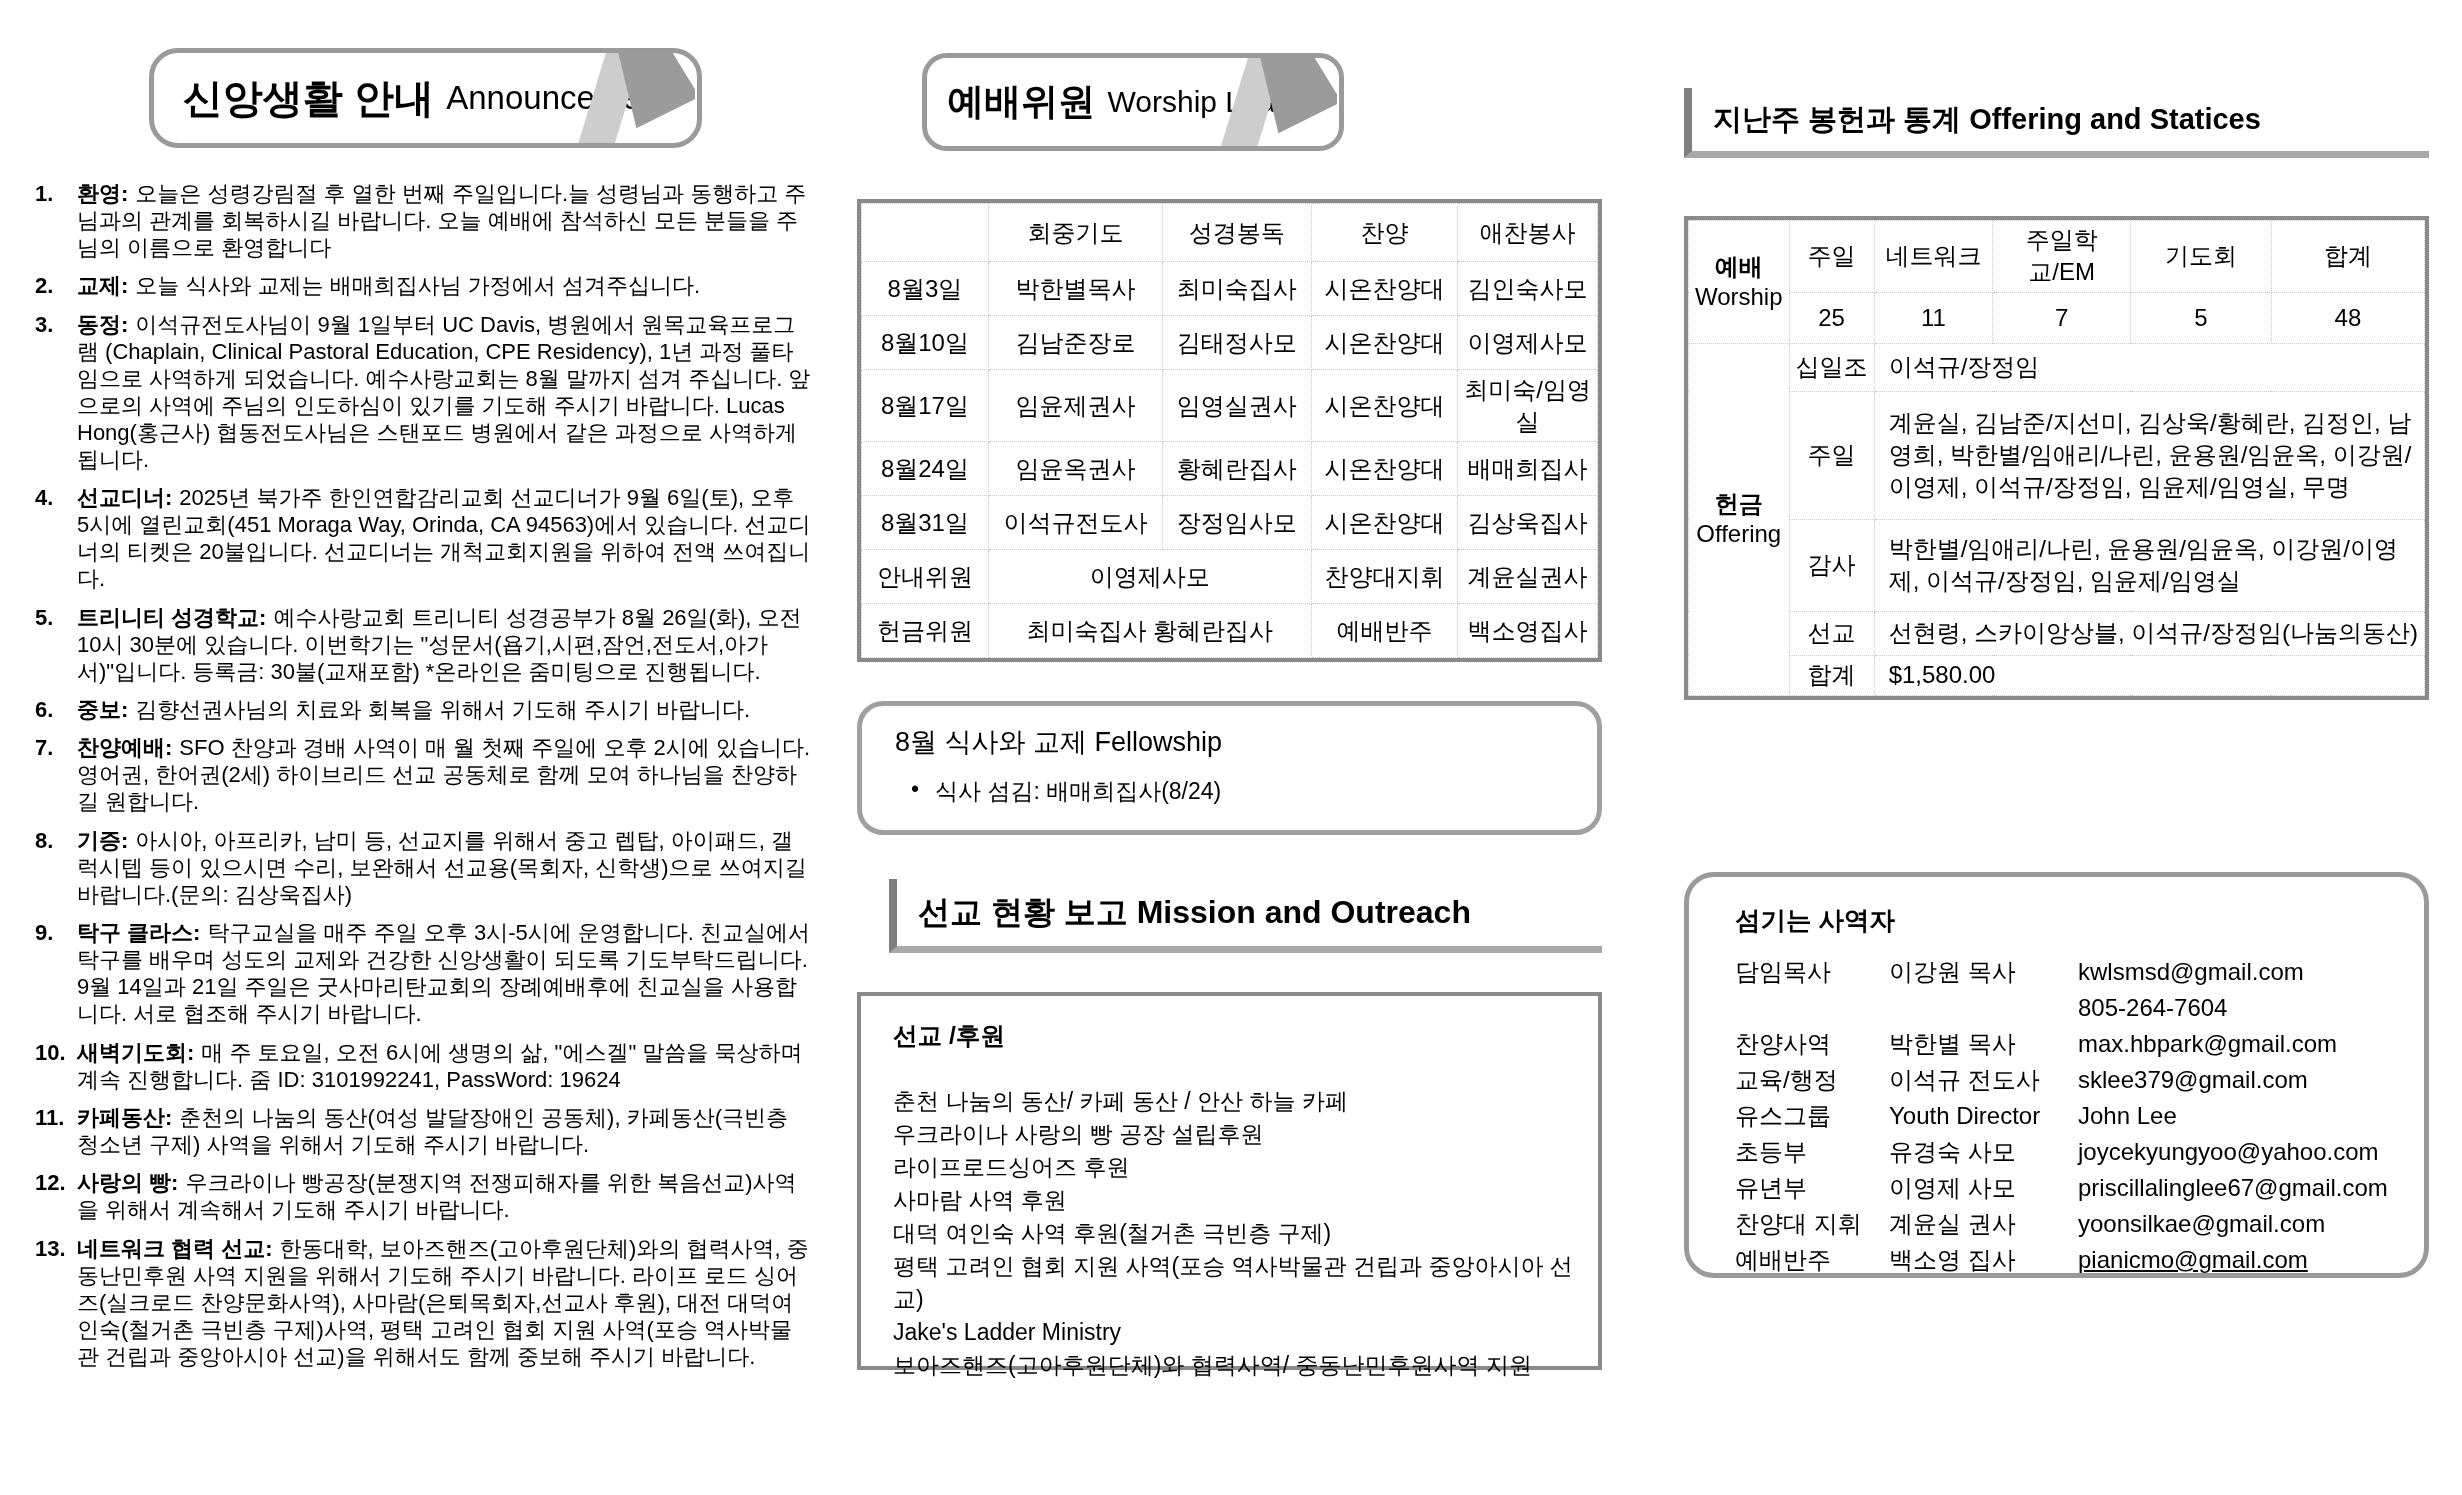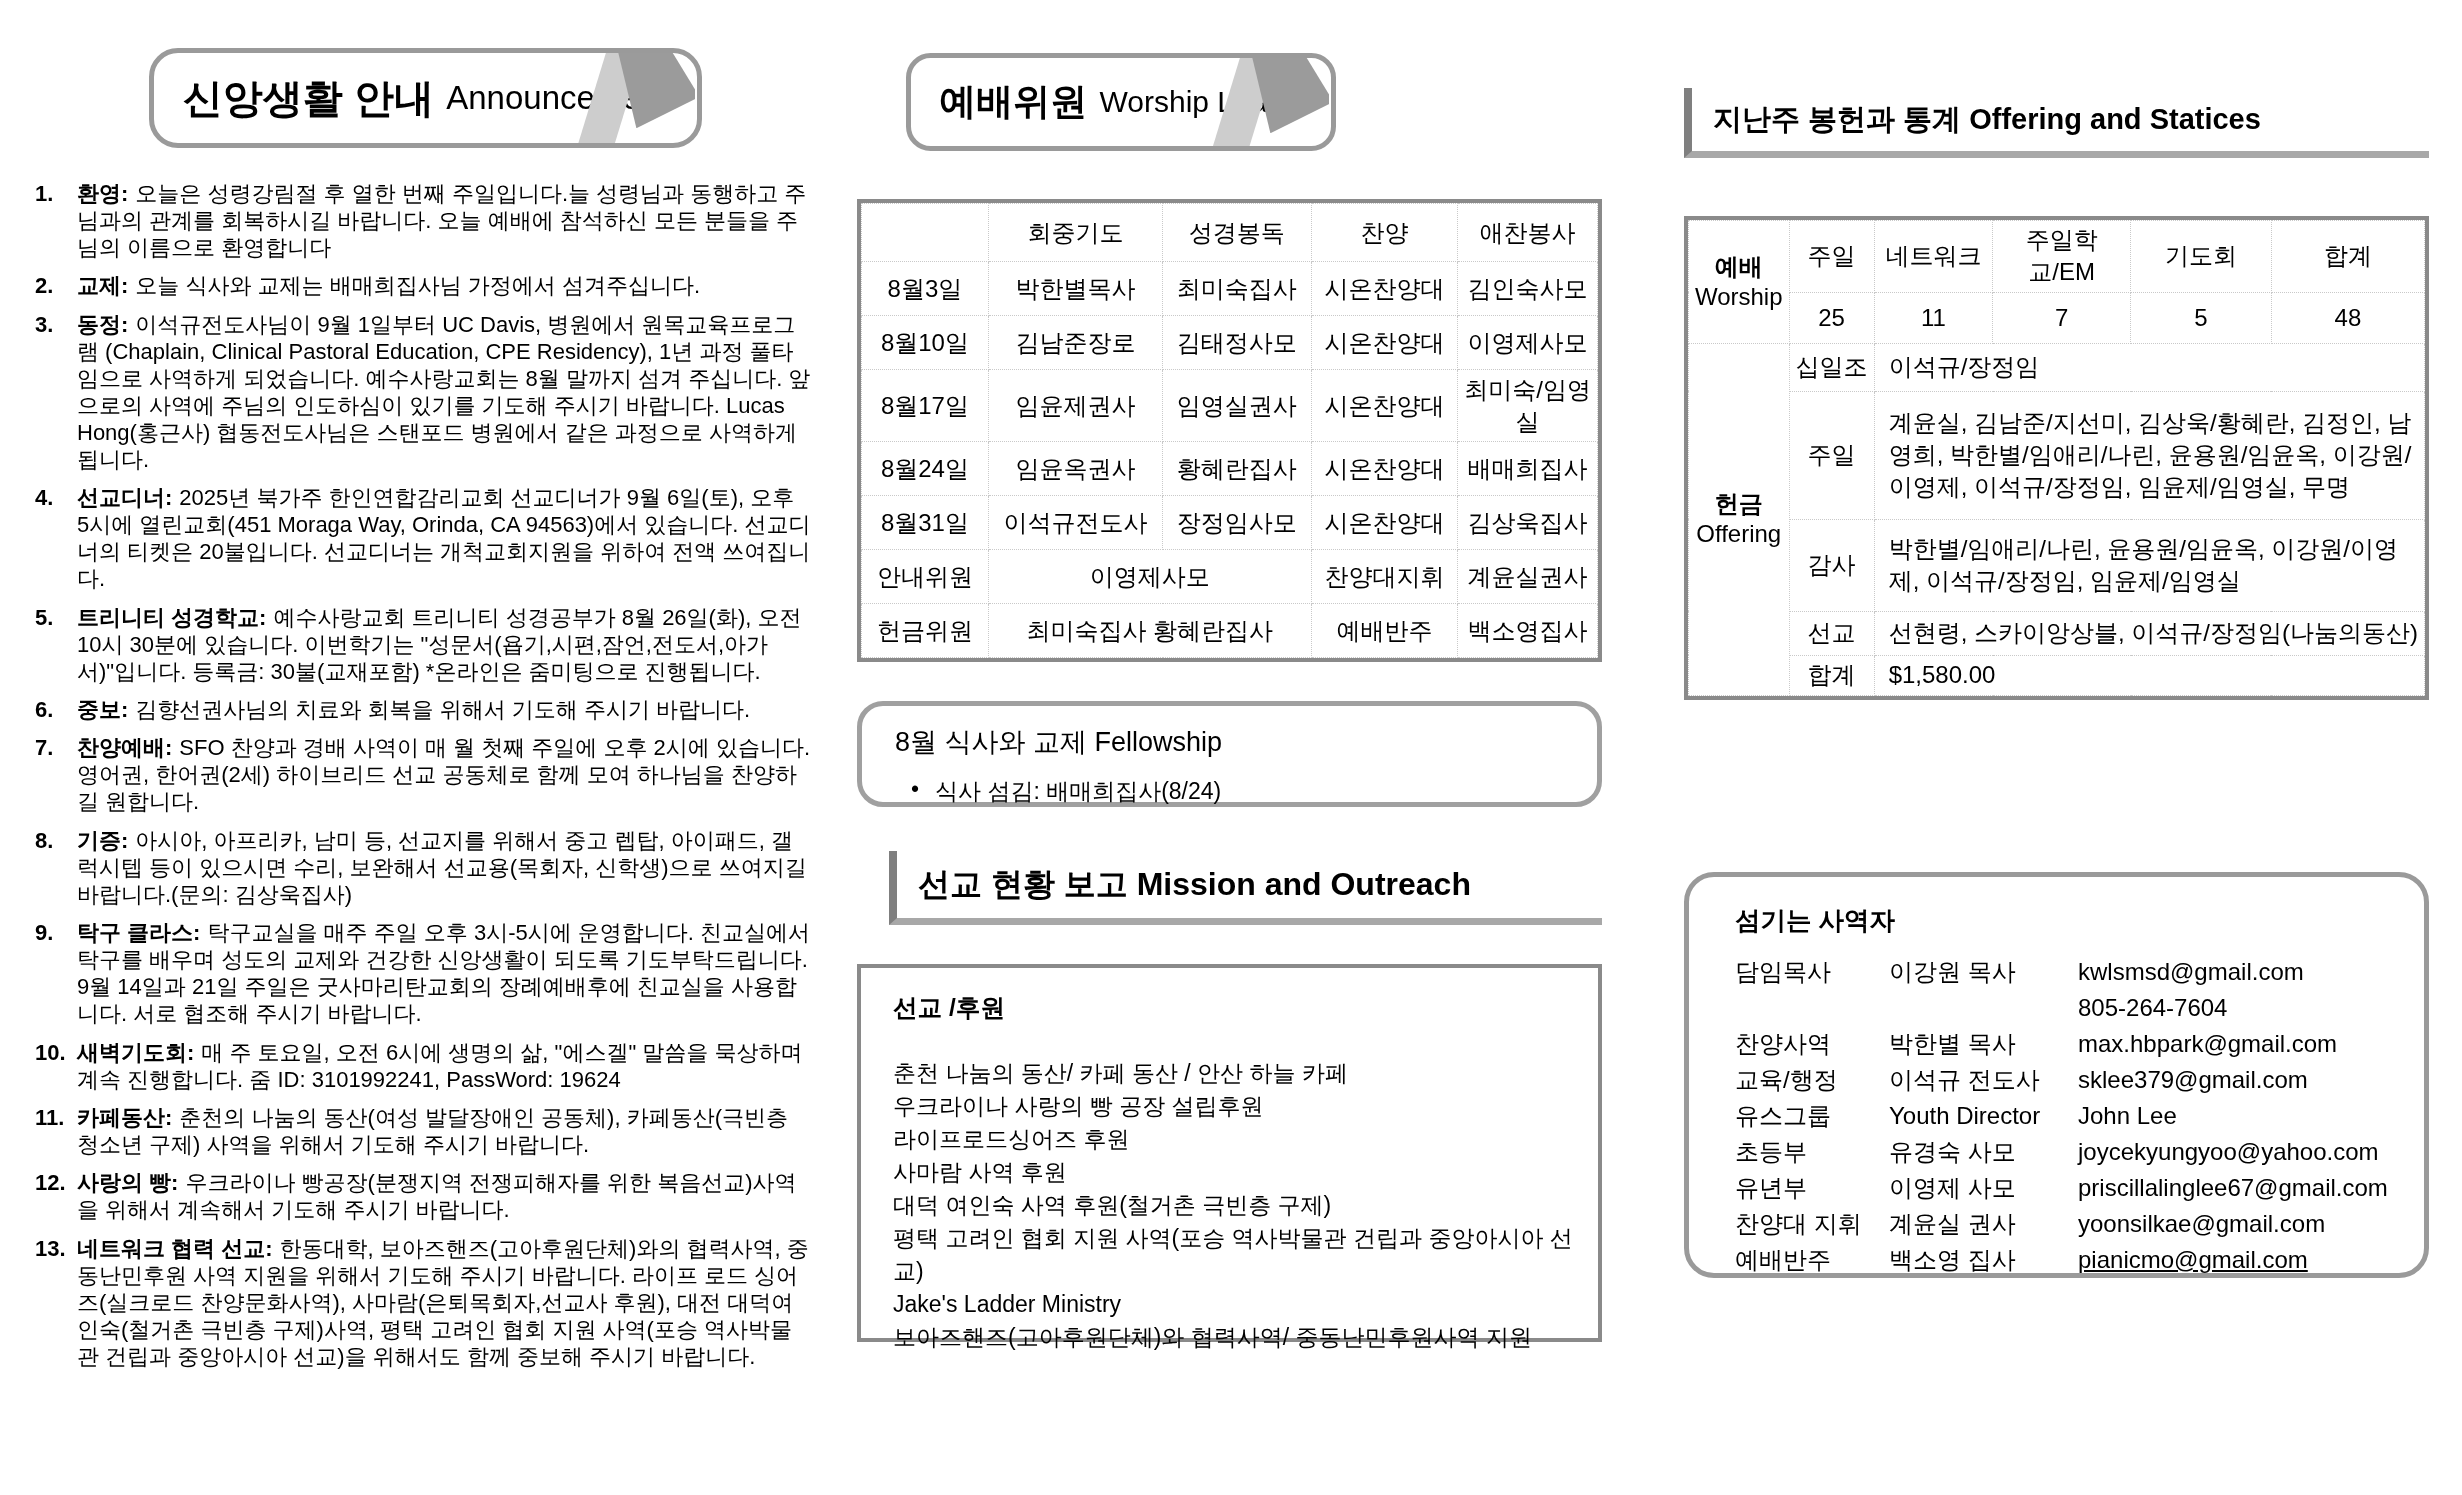--- a/index.html
+++ b/index.html
@@ -21,33 +21,33 @@
   .tb-left .tb-ko{font-size:40px;}
   .tb-left .tb-en{font-size:33px;}
   .ann-list{margin:0;padding:0;list-style:none;}
   .ann-item{display:flex;margin-bottom:11.4px;font-size:22px;line-height:27px;}
   .ann-num{flex:0 0 42px;font-weight:bold;}
   .ann-body{flex:1;}
   .ann-label{font-weight:bold;margin-right:7px;}
 
   
   .col-mid{left:857px;top:53px;width:745px;}
-  .tb-mid{width:412px;height:88px;margin-left:49px;margin-bottom:48px;padding-left:8px;}
+  .tb-mid{width:412px;height:88px;margin-left:65px;margin-bottom:48px;}
   .tb-mid .tb-ko{font-size:37px;}
   .tb-mid .tb-en{font-size:30px;}
 
   table.grid{border-collapse:collapse;width:100%;background:#fff;}
   .tablewrap{border:4.4px solid #8a8a8a;}
   table.grid td,table.grid th{border:0.9px dotted #c9c9c9;text-align:center;vertical-align:middle;
     font-size:24px;font-weight:normal;padding:3.5px 5.3px;}
   .worship-table th{font-weight:bold;}
   .worship-table tr{height:54px;}
   .worship-table tr.hdr{height:58px;}
 
-  .fellowship-box{margin-top:39px;border:5.3px solid #a0a0a0;border-radius:26px;height:106px;
+  .fellowship-box{margin-top:39px;border:5.3px solid #a0a0a0;border-radius:26px;height:134px;
     box-sizing:border-box;padding:17.6px 8.8px 0 33px;}
   .fellowship-title{font-size:27px;}
   .fellowship-bullet{margin-top:16px;font-size:23px;display:flex;}
   .bullet-dot{flex:0 0 40px;text-align:center;}
 
   .section-header{border-left:8px solid #7f7f7f;border-bottom:7px solid #a8a8a8;
     padding:12.3px 0 10.6px 21px;font-weight:bold;}
   .mission-header{margin-top:44px;font-size:32px;margin-left:32px;}
   .offering-header{font-size:29px;}
 

